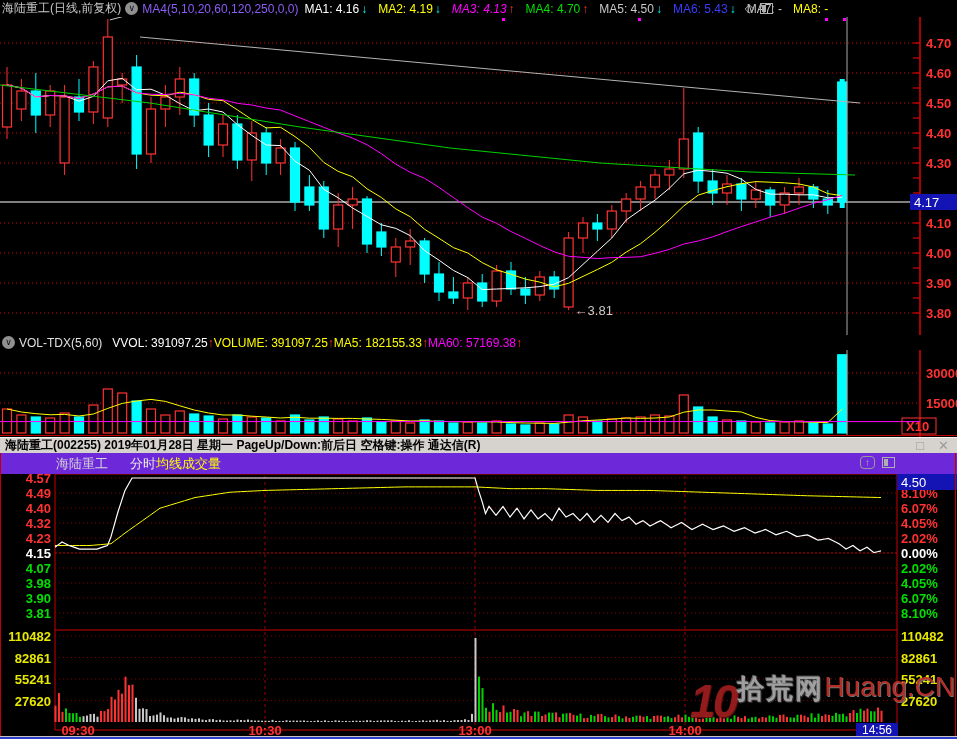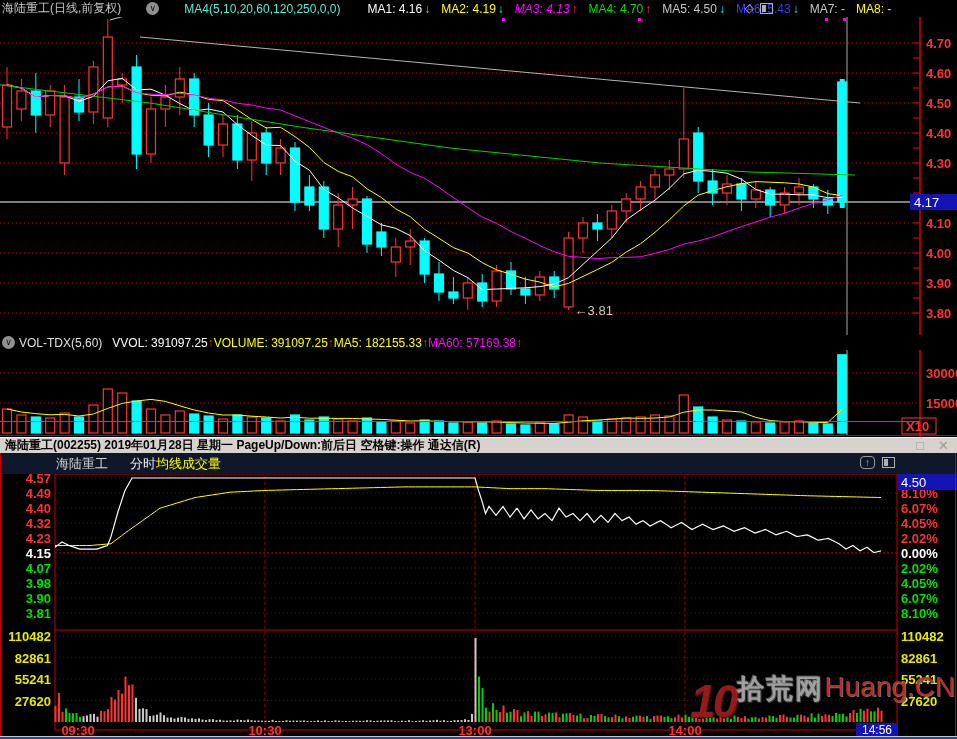--- a/index.html
+++ b/index.html
@@ -2,39 +2,39 @@
 <html><head>
 <meta charset="utf-8">
 <style>
   html,body{margin:0;padding:0;background:#222;}
   *{box-sizing:border-box;}
   #screen{position:relative;width:957px;height:739px;background:#000;overflow:hidden;
     font-family:"Liberation Sans","DejaVu Sans",sans-serif;font-size:12px;}
   svg{position:absolute;left:0;display:block;}
   svg text{font-family:"Liberation Sans","DejaVu Sans",sans-serif;}
   #top-header{position:absolute;top:0;left:0;width:777px;height:17px;display:flex;align-items:center;
-    color:#c8c8c8;white-space:nowrap;padding-left:2px;gap:21px;}
+    color:#c8c8c8;white-space:nowrap;padding-left:2px;}
   #top-header .t-title{margin-right:4px;}
-  #top-header .t-ind{margin:0 6px 0 4px;color:#5eead4;}
+  #top-header .t-ind{margin:0 6px 0 4px;color:#8b5cf6;}
   .circle-icon{display:inline-flex;width:13px;height:13px;border-radius:50%;background:#909090;color:#111;
     align-items:center;justify-content:center;font-size:9px;line-height:9px;flex:0 0 auto;}
   #ma-list{display:inline-flex;gap:11px;}
   #ma-list .ma-item{display:inline-flex;gap:2px;}
   .hdr-icons{position:absolute;right:4px;top:1px;display:inline-flex;gap:6px;align-items:center;color:#b0b0b0;}
   .panel-icon{display:inline-block;width:13px;height:11px;border:1px solid #b0b0b0;position:relative;}
   .panel-icon span{position:absolute;left:1px;top:1px;bottom:1px;width:4px;background:#b0b0b0;}
   #vol-header{position:absolute;top:335px;left:0;width:957px;height:15px;display:flex;align-items:center;
     color:#fff;white-space:nowrap;padding-left:2px;}
   #vol-header .v-ind{margin:0 10px 0 4px;color:#e0e0e0;}
   #vol-fields{display:inline-flex;gap:0;}
   #status-bar{position:absolute;top:437px;left:0;width:957px;height:16px;background:#d6d3ce;color:#000;
     display:flex;align-items:center;padding-left:5px;font-weight:bold;border-top:1px solid #f5f5f0;}
   .sb-icons{position:absolute;right:8px;top:0;display:inline-flex;gap:14px;color:#9a9a9a;font-weight:normal;
     font-size:13px;line-height:16px;}
-  #intraday-header{position:absolute;top:453px;left:0;width:957px;height:21px;background:#0f172a;color:#ddd;
+  #intraday-header{position:absolute;top:453px;left:0;width:957px;height:21px;background:#6d28d9;color:#ddd;
     display:flex;align-items:center;padding-left:56px;font-size:13px;}
   #intraday-header .i-title{margin-right:22px;color:#d8d8d8;}
   #intraday-tabs{display:inline-flex;}
   .i-icons{position:absolute;right:62px;top:3px;display:inline-flex;gap:7px;align-items:center;}
   .upbox-icon{display:inline-flex;width:15px;height:13px;border:1px solid #999;border-radius:4px;color:#bbb;
     align-items:center;justify-content:center;font-size:10px;line-height:10px;}
   #kline-svg{top:17px;}
   #vol-svg{top:350px;}
   #intra-svg{top:474px;}
   .red-edge{position:absolute;width:1px;top:453px;height:283px;background:#c00000;}

